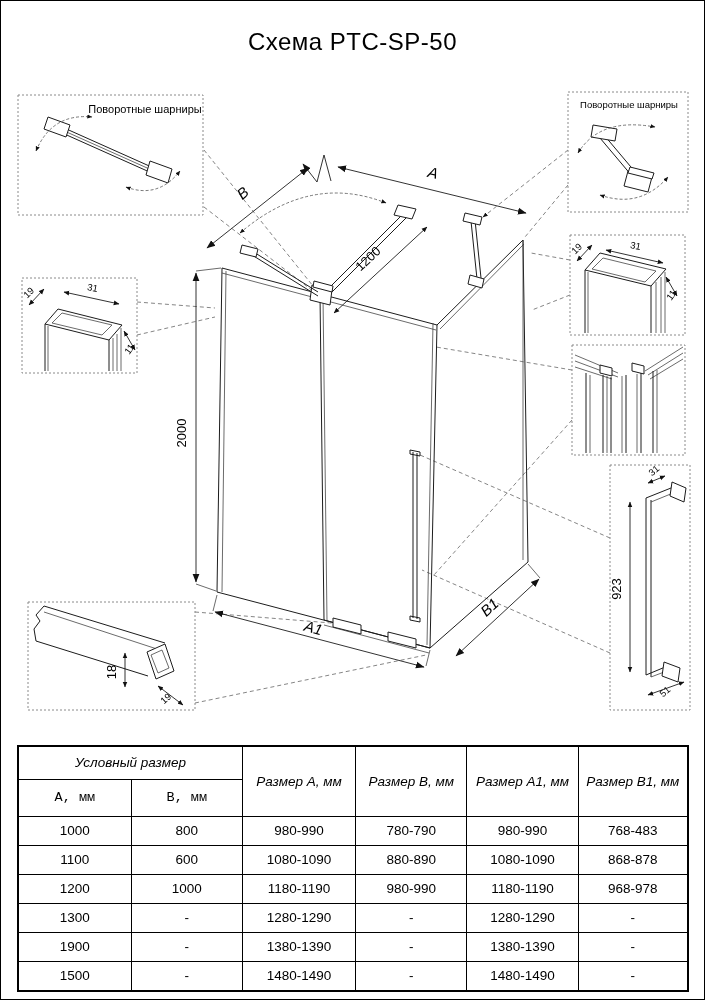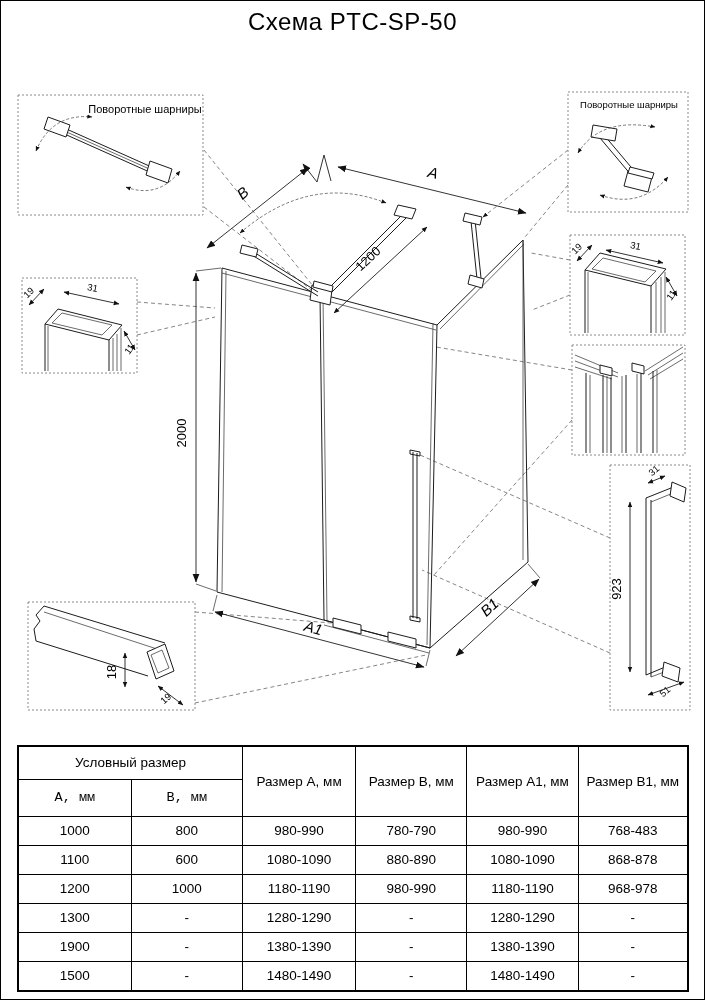--- a/index.html
+++ b/index.html
@@ -2,21 +2,21 @@
 <html><head>
 <meta charset="utf-8">
 <style>
   html,body{margin:0;padding:0;}
   body{
     width:705px;height:1000px;position:relative;background:#fff;
     font-family:"Liberation Sans", sans-serif;color:#000;overflow:hidden;
   }
   .frame{position:absolute;inset:0;border:1px solid #000;pointer-events:none;}
   .page-title{
-    position:absolute;top:8px;left:0;right:0;margin:0;text-align:center;
+    position:absolute;top:28px;left:0;right:0;margin:0;text-align:center;
     font-size:24px;font-weight:400;letter-spacing:.5px;
   }
   svg.drawing{position:absolute;top:55px;left:0;}
   svg.drawing *{vector-effect:non-scaling-stroke;}
   .ln{stroke:#1c1c1c;stroke-width:1;fill:none;}
   .ln-thin{stroke:#3a3a3a;stroke-width:.75;fill:none;}
   .fillwhite{fill:#fff;stroke:#1c1c1c;stroke-width:1;}
   .dashed-box{fill:none;stroke:#8a8a8a;stroke-width:1;stroke-dasharray:2 2;}
   .leader{fill:none;stroke:#666;stroke-width:.8;stroke-dasharray:4 3;}
   .arcln{fill:none;stroke:#555;stroke-width:.8;stroke-dasharray:3 2;}
@@ -30,21 +30,21 @@
 
   table.size-table{
     position:absolute;left:17px;top:745px;width:672px;
     border-collapse:collapse;border:2px solid #000;
     font-size:13.5px;table-layout:fixed;
   }
   table.size-table th, table.size-table td{
     border:1px solid #000;text-align:center;vertical-align:middle;
     font-weight:400;padding:0;height:28px;line-height:1.15;
   }
-  table.size-table thead tr.h1 th{height:32px;}
+  table.size-table thead tr.h1 th{height:32px;font-style:italic;}
   table.size-table thead tr.h2 th{height:36px;font-family:Liberation Mono, monospace;}
 </style>
 </head>
 <body>
 
 <div class="frame"></div>
 
 <h1 class="page-title">Схема PTC-SP-50</h1>
 
 <svg class="drawing" width="705" height="690" viewBox="0 0 705 690">

